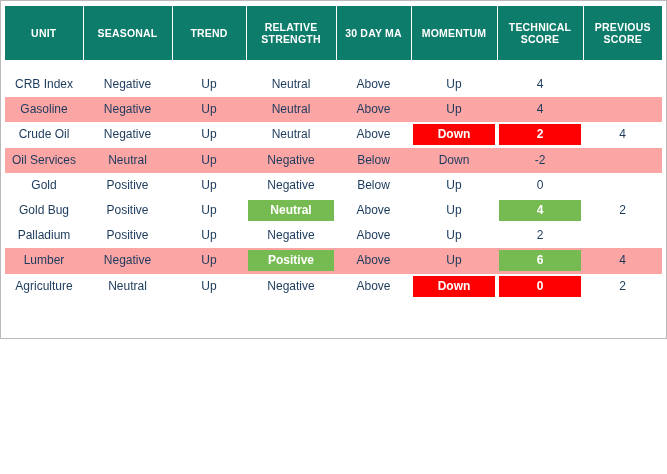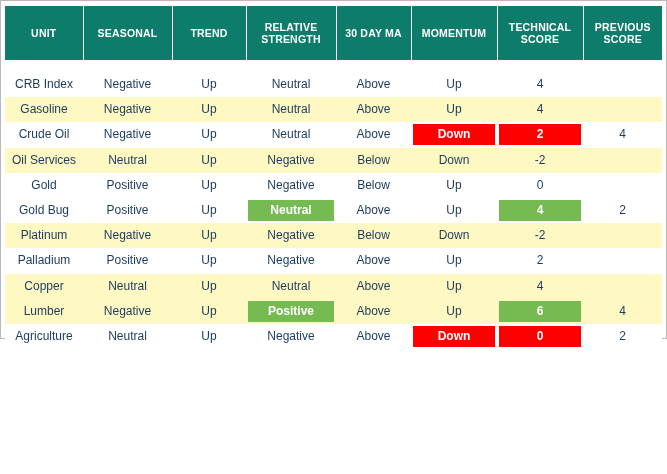--- a/index.html
+++ b/index.html
@@ -50,21 +50,21 @@
     color: #1b3a5c;
     text-align: center;
     vertical-align: middle;
     height: 25.2px;
     padding: 0 2px;
     border: none;
     white-space: nowrap;
     overflow: hidden;
   }
   tbody tr.band td {
-    background: #fef9c3;
+    background: #fca5a5;
   }
   tbody tr.plain td {
     background: #ffffff;
   }
   td.unit {
     color: #1b3a5c;
   }
   .cell-inner {
     display: block;
     width: 100%;
@@ -276,46 +276,20 @@
           <td>
             <span class="cell-inner">Up</span>
           </td>
           <td class=" hl-green">
             <span class="cell-inner">4</span>
           </td>
           <td>
             <span class="cell-inner">2</span>
           </td>
         </tr>
-        <tr class="band">
-          <td class="unit">
-            <span class="cell-inner">Platinum</span>
-          </td>
-          <td>
-            <span class="cell-inner">Negative</span>
-          </td>
-          <td>
-            <span class="cell-inner">Up</span>
-          </td>
-          <td>
-            <span class="cell-inner">Negative</span>
-          </td>
-          <td>
-            <span class="cell-inner">Below</span>
-          </td>
-          <td>
-            <span class="cell-inner">Down</span>
-          </td>
-          <td>
-            <span class="cell-inner">-2</span>
-          </td>
-          <td>
-            <span class="cell-inner"></span>
-          </td>
-        </tr>
         <tr class="plain">
           <td class="unit">
             <span class="cell-inner">Palladium</span>
           </td>
           <td>
             <span class="cell-inner">Positive</span>
           </td>
           <td>
             <span class="cell-inner">Up</span>
           </td>
@@ -323,46 +297,20 @@
             <span class="cell-inner">Negative</span>
           </td>
           <td>
             <span class="cell-inner">Above</span>
           </td>
           <td>
             <span class="cell-inner">Up</span>
           </td>
           <td>
             <span class="cell-inner">2</span>
-          </td>
-          <td>
-            <span class="cell-inner"></span>
-          </td>
-        </tr>
-        <tr class="band">
-          <td class="unit">
-            <span class="cell-inner">Copper</span>
-          </td>
-          <td>
-            <span class="cell-inner">Neutral</span>
-          </td>
-          <td>
-            <span class="cell-inner">Up</span>
-          </td>
-          <td>
-            <span class="cell-inner">Neutral</span>
-          </td>
-          <td>
-            <span class="cell-inner">Above</span>
-          </td>
-          <td>
-            <span class="cell-inner">Up</span>
-          </td>
-          <td>
-            <span class="cell-inner">4</span>
           </td>
           <td>
             <span class="cell-inner"></span>
           </td>
         </tr>
         <tr class="band">
           <td class="unit">
             <span class="cell-inner">Lumber</span>
           </td>
           <td>

